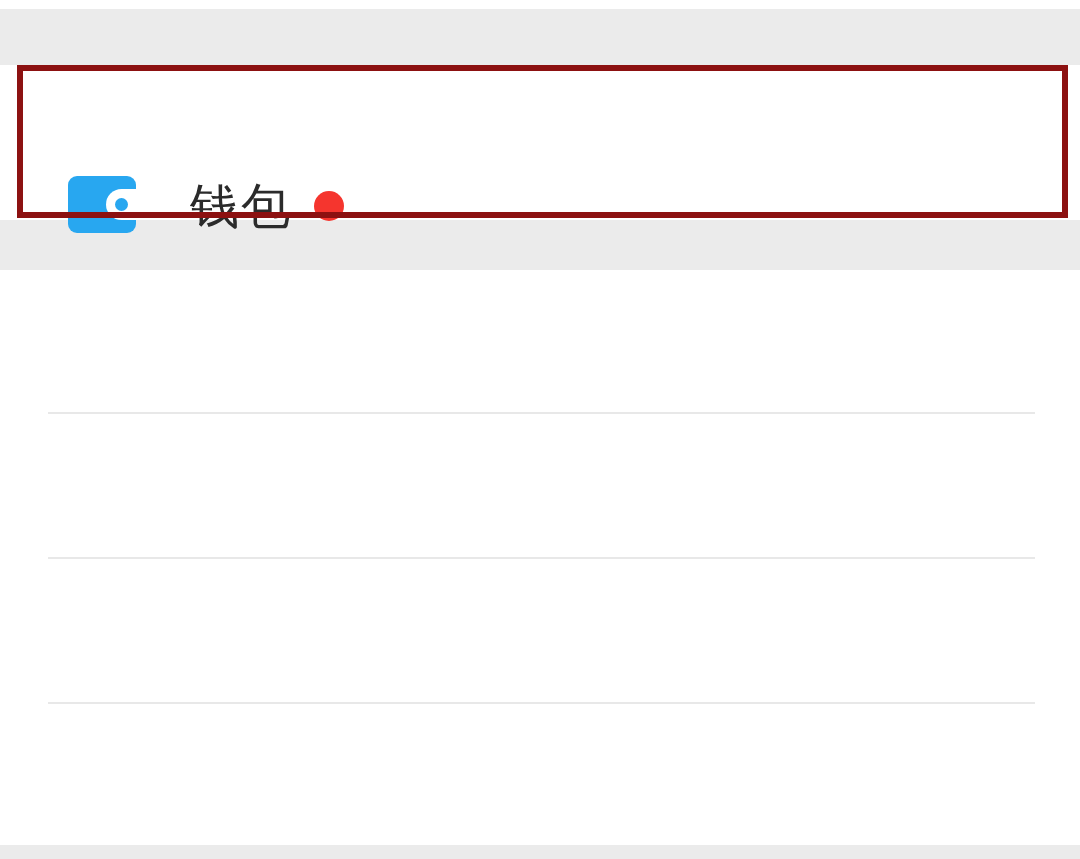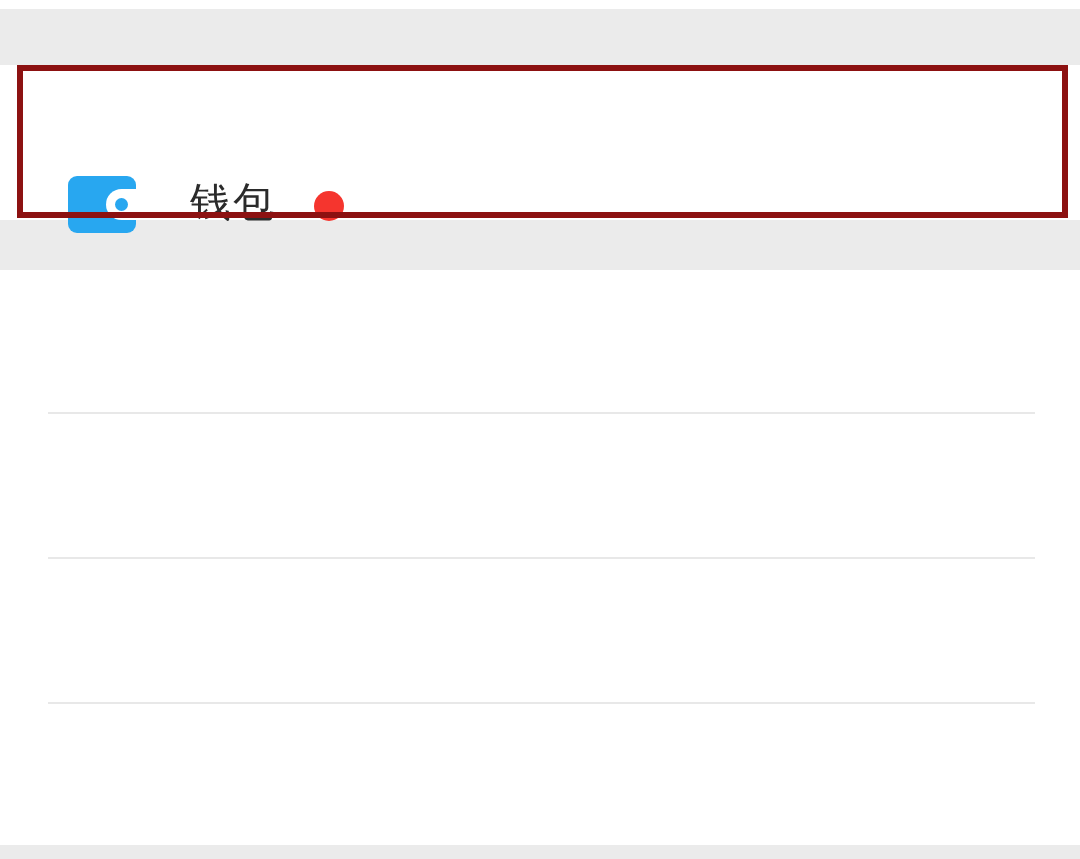--- a/index.html
+++ b/index.html
@@ -84,21 +84,21 @@
     background: #ffffff;
     display: flex;
     align-items: center;
   }
   .row-icon {
     position: absolute;
     display: block;
   }
   .row-label {
     position: absolute;
-    font-size: 41px;
+    font-size: 49px;
     color: #2b2b2b;
     letter-spacing: 2px;
     line-height: 1;
     white-space: nowrap;
     font-family: "DejaVu Sans", "Liberation Sans", sans-serif;
   }
 
   
   .sep {
     position: absolute;

